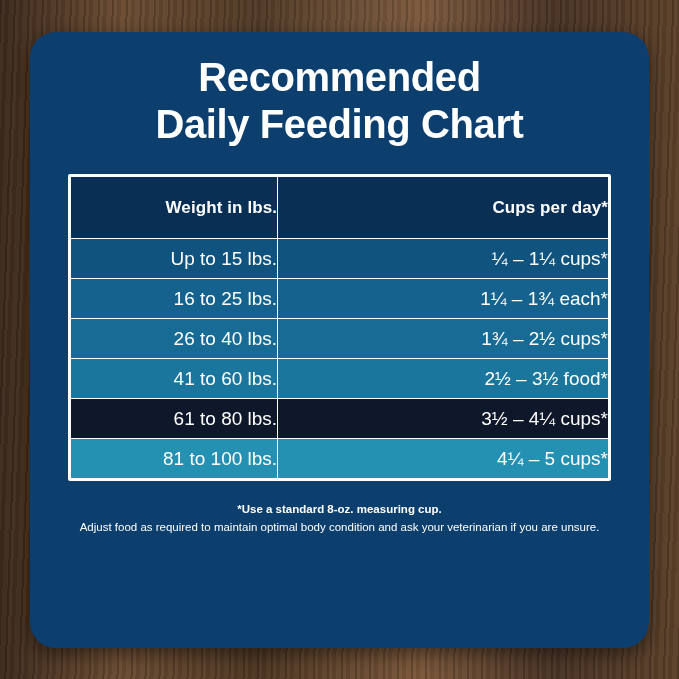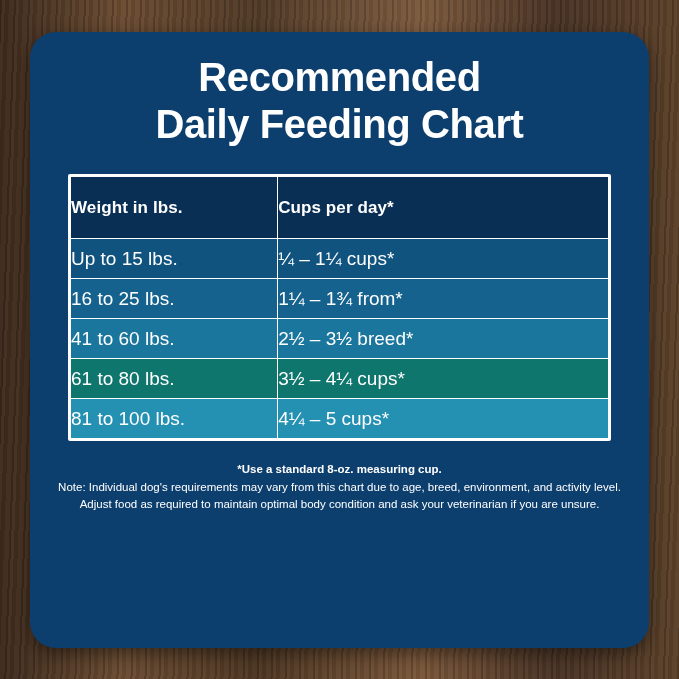--- a/index.html
+++ b/index.html
@@ -61,21 +61,21 @@
     overflow: hidden;
   }
   table {
     width: 100%;
     border-collapse: collapse;
     table-layout: fixed;
   }
   th, td {
     border: 1px solid #ffffff;
     color: #ffffff;
-    text-align: left;
+    text-align: right;
     vertical-align: middle;
   }
   thead th {
     background: #0a2f55;
     font-size: 17px;
     font-weight: bold;
     height: 62px;
     letter-spacing: 0.1px;
   }
   tbody td {
@@ -127,37 +127,40 @@
           <th>Cups per day*</th>
         </tr>
       </thead>
       <tbody>
         <tr style="background:#10537f">
           <td>Up to 15 lbs.</td>
           <td>¼ – 1¼ cups*</td>
         </tr>
         <tr style="background:#14628d">
           <td>16 to 25 lbs.</td>
-          <td>1¼ – 1¾  from*</td>
+          <td>1¼ – 1¾  each*</td>
+        </tr>
+        <tr style="background:#176b94">
+          <td>26 to 40 lbs.</td>
+          <td>1¾ – 2½ cups*</td>
         </tr>
         <tr style="background:#1a769d">
           <td>41 to 60 lbs.</td>
-          <td>2½ – 3½ breed*</td>
+          <td>2½ – 3½ food*</td>
         </tr>
-        <tr style="background:#0f766e">
+        <tr style="background:#0f172a">
           <td>61 to 80 lbs.</td>
           <td>3½ – 4¼ cups*</td>
         </tr>
         <tr style="background:#2490b2">
           <td>81 to 100 lbs.</td>
           <td>4¼ – 5 cups*</td>
         </tr>
       </tbody>
     </table>
   </div>
 
   <div id="footnotes">
     <div class="fn-bold">*Use a standard 8-oz. measuring cup.</div>
-    <div class="fn">Note: Individual dog's requirements may vary from this chart due to age, breed, environment, and activity level.</div>
     <div class="fn">Adjust food as required to maintain optimal body condition and ask your veterinarian if you are unsure.</div>
   </div>
 
 </div>
 
 </body></html>

